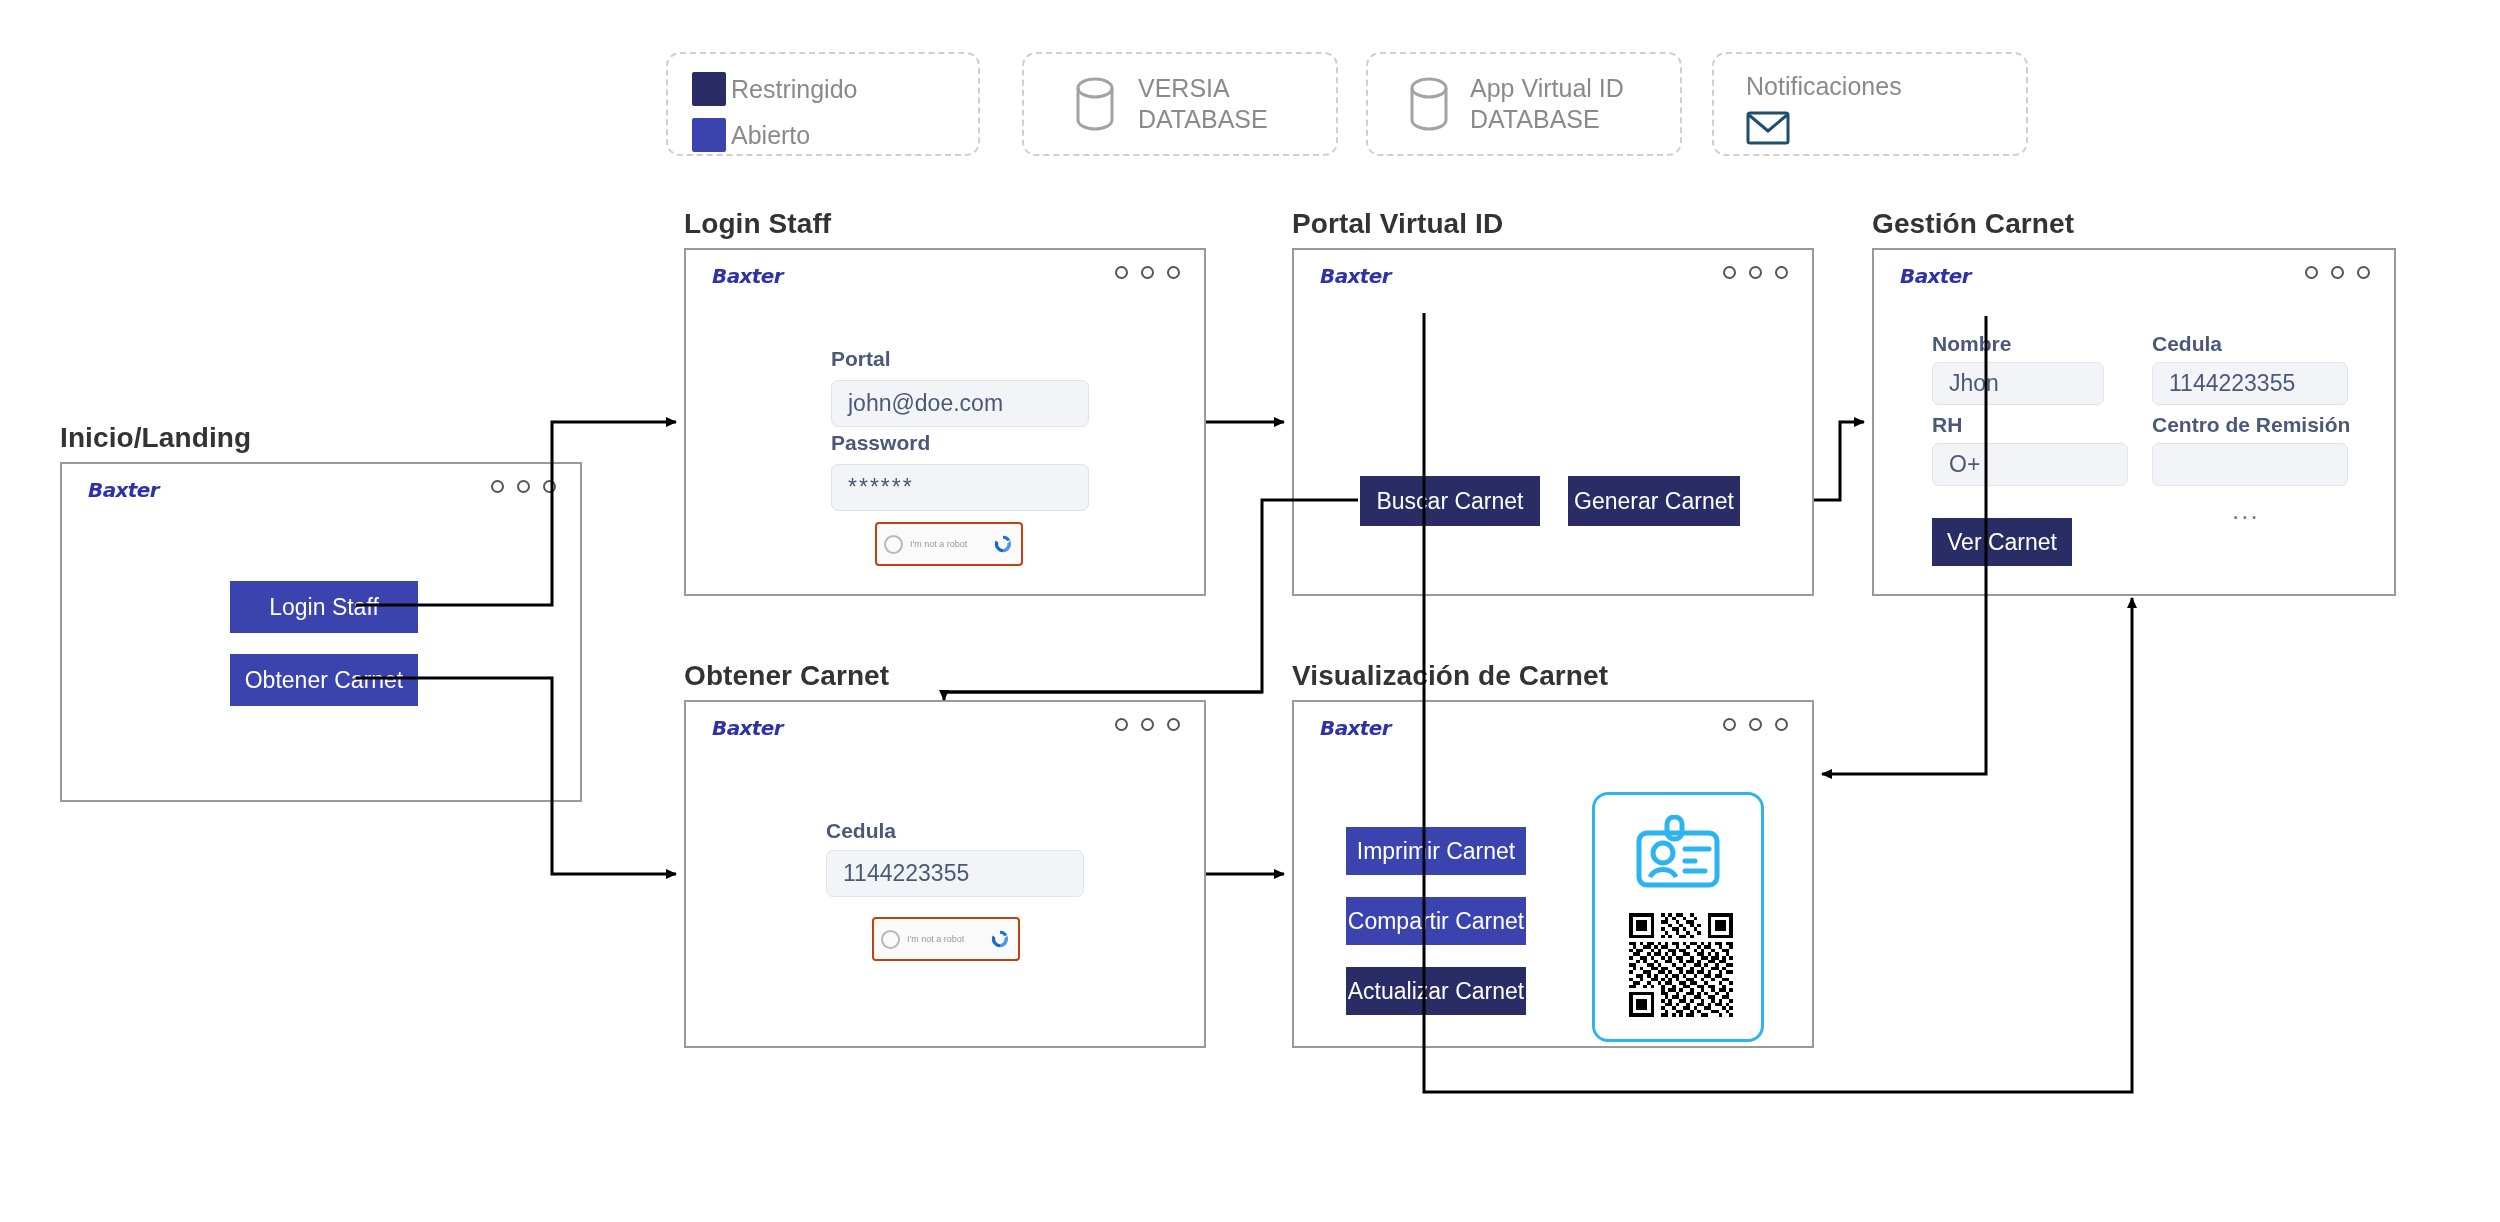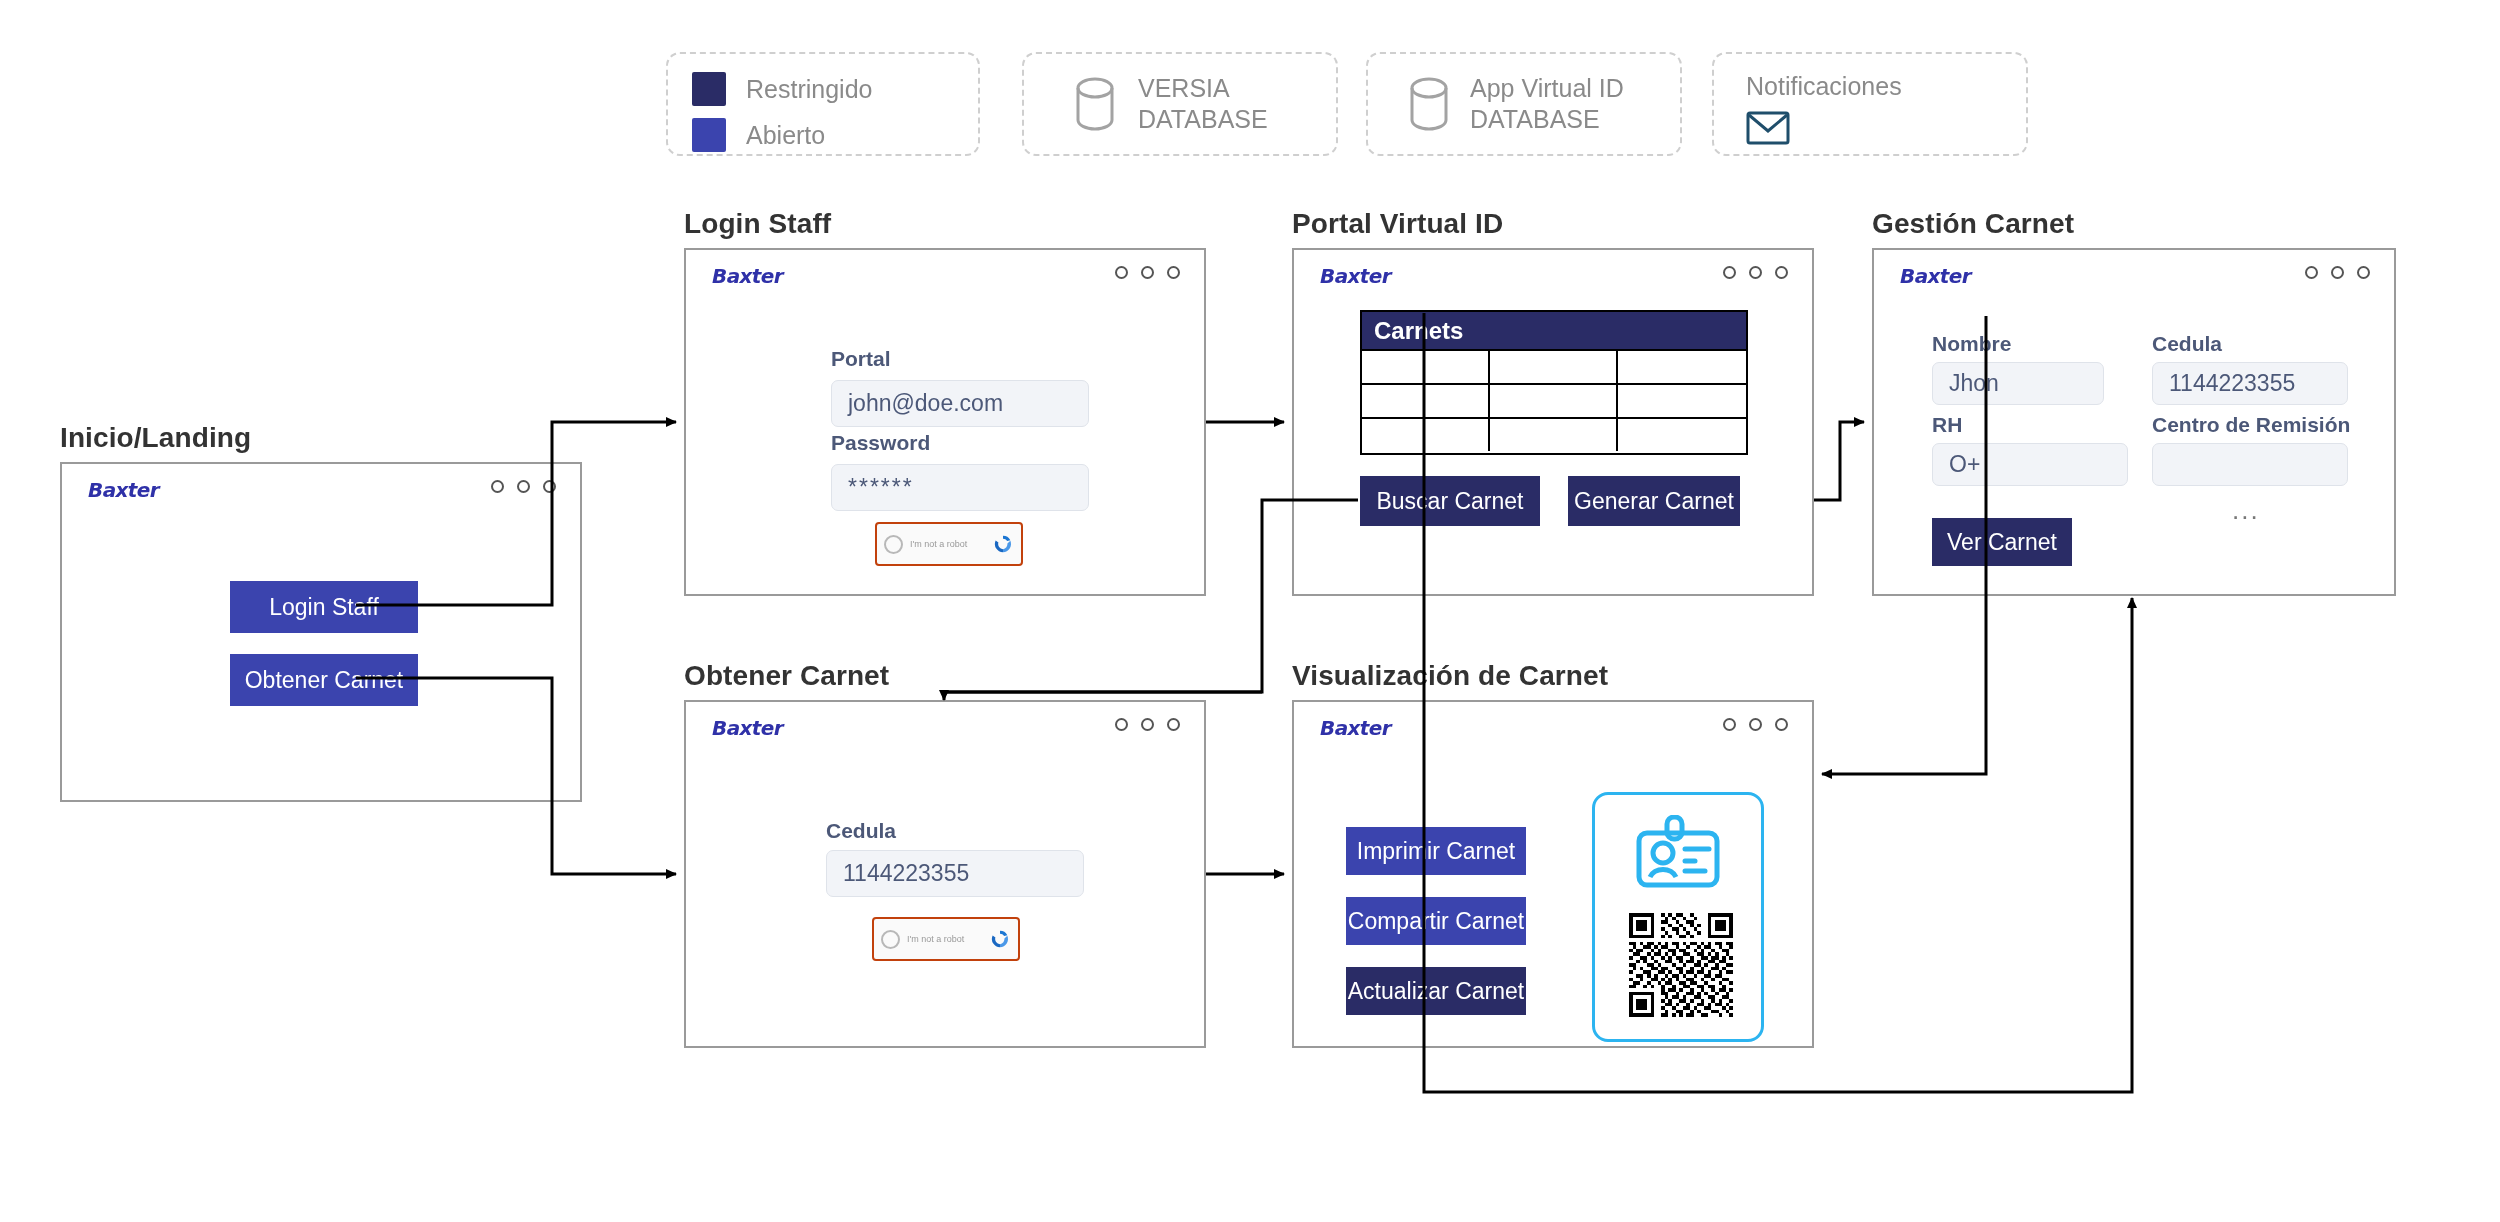--- a/index.html
+++ b/index.html
@@ -4,21 +4,21 @@
 <style>
   html,body{margin:0;padding:0;background:#ffffff;}
   body{width:2500px;height:1222px;position:relative;overflow:hidden;
        font-family:"Liberation Sans", sans-serif;}
 
   #stage{position:absolute;left:0;top:0;width:2500px;height:1222px;}
 
   
   .legend-card{position:absolute;border:2px dashed #cfcfcf;border-radius:14px;
                background:#fff;box-sizing:border-box;}
-  .lg-row{display:flex;align-items:center;gap:20px;}
+  .lg-row{display:flex;align-items:center;gap:5px;}
   .swatch{width:34px;height:34px;border-radius:2px;}
   .lg-label{font-size:25px;color:#8a8a8a;font-weight:400;}
   .db-title{font-size:25px;color:#8a8a8a;line-height:1.25;}
   .notif-title{font-size:25px;color:#8a8a8a;}
 
   
   .screen-title{position:absolute;font-size:28px;font-weight:bold;color:#333;
                 letter-spacing:.1px;white-space:nowrap;}
   .window{position:absolute;border:2px solid #9a9a9a;background:#fff;
           box-sizing:border-box;}
@@ -157,34 +157,20 @@
 
   <div class="screen-title" style="left:1292px;top:208px;">Portal Virtual ID</div>
   <div class="window" style="left:1292px;top:248px;width:522px;height:348px;">
     <div class="brand">Baxter</div>
     <div class="dots" style="right:24px;">
       <span class="dot"></span>
       <span class="dot"></span>
       <span class="dot"></span>
     </div>
 
-    <div class="tbl" style="left:66px;top:60px;width:388px;height:145px;">
-      <div class="tbl-head" style="height:37px;">Carnets</div>
-      <div class="tbl-body" style="grid-template-columns:1fr 1fr 1fr;grid-auto-rows:34px;">
-        <div class="tbl-cell"></div>
-        <div class="tbl-cell"></div>
-        <div class="tbl-cell last"></div>
-        <div class="tbl-cell"></div>
-        <div class="tbl-cell"></div>
-        <div class="tbl-cell last"></div>
-        <div class="tbl-cell"></div>
-        <div class="tbl-cell"></div>
-        <div class="tbl-cell last"></div>
-      </div>
-    </div>
 
     <div class="btn restricted" style="left:66px;top:226px;width:180px;height:50px;">Buscar Carnet</div>
     <div class="btn restricted" style="left:274px;top:226px;width:172px;height:50px;">Generar Carnet</div>
   </div>
 
   <div class="screen-title" style="left:1872px;top:208px;">Gestión Carnet</div>
   <div class="window" style="left:1872px;top:248px;width:524px;height:348px;">
     <div class="brand">Baxter</div>
     <div class="dots" style="right:24px;">
       <span class="dot"></span>

